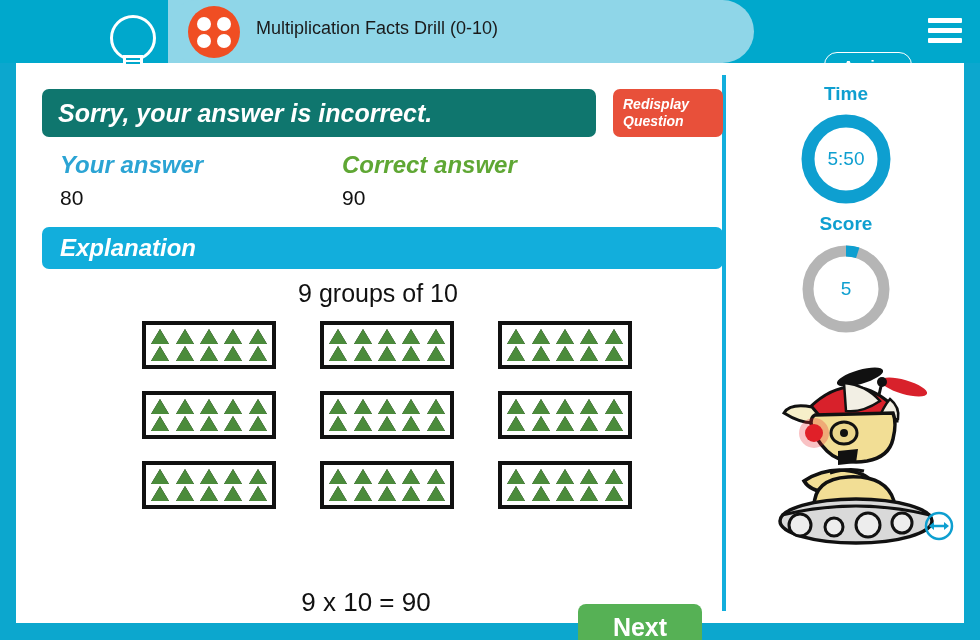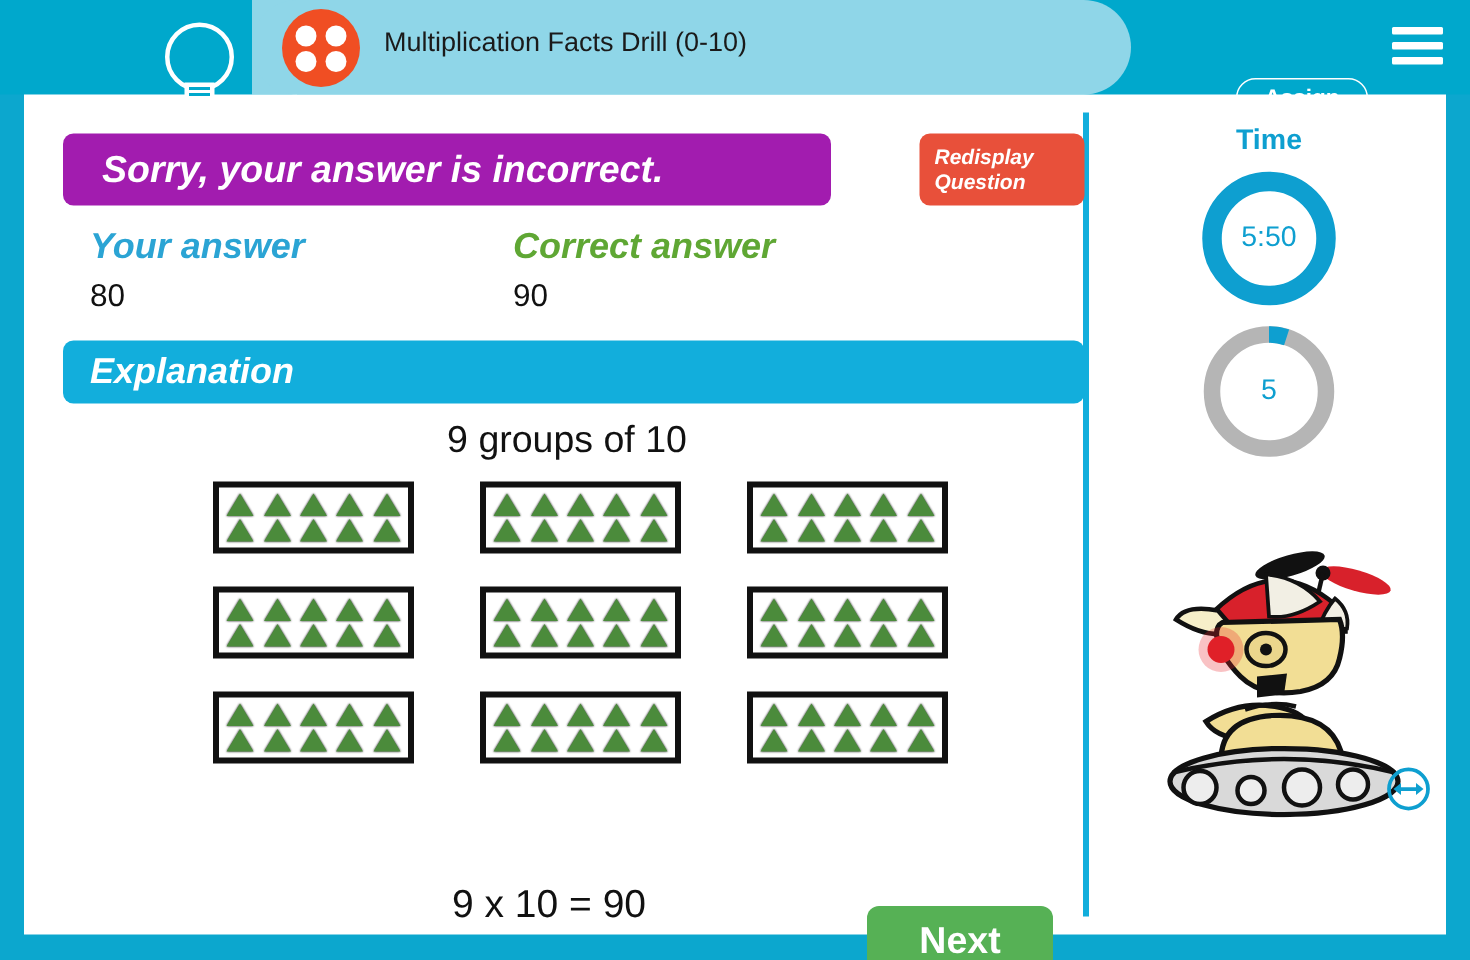--- a/index.html
+++ b/index.html
@@ -156,29 +156,29 @@
   
   .content {
     position: absolute;
     left: 0; top: 0;
     width: 700px; height: 560px;
   }
 
   .result-bar {
     position: absolute;
     left: 26px; top: 26px;
-    width: 512px; height: 48px;
-    background: #a21caf;
+    width: 554px; height: 48px;
+    background: #0f766e;
     border-radius: 7px;
     color: #ffffff;
     font-size: 25px;
     font-weight: bold;
     font-style: italic;
     line-height: 48px;
-    padding-left: 26px;
+    padding-left: 16px;
     white-space: nowrap;
   }
   .redisplay-btn {
     position: absolute;
     left: 597px; top: 26px;
     width: 110px; height: 48px;
     background: #E8503A;
     border-radius: 7px;
     color: #ffffff;
     font-size: 14px;
@@ -504,20 +504,21 @@
         <div class="meter-label">Time</div>
         <div class="ring-wrap">
           <svg width="96" height="96" viewBox="0 0 96 96">
             <circle cx="48" cy="48" r="38" fill="none" stroke="#0E9FD0" stroke-width="13"></circle>
           </svg>
           <div class="ring-value">5:50</div>
         </div>
       </div>
 
       <div class="meter meter-score">
+        <div class="meter-label">Score</div>
         <div class="ring-wrap">
           <svg width="96" height="96" viewBox="0 0 96 96">
             <circle cx="48" cy="48" r="38" fill="none" stroke="#B5B5B5" stroke-width="11"></circle>
             <circle id="score-arc" cx="48" cy="48" r="38" fill="none" stroke="#0E9FD0" stroke-width="11" stroke-dasharray="11.938052083641214 226.82298958918304" transform="rotate(-90 48 48)"></circle>
           </svg>
           <div class="ring-value">5</div>
         </div>
       </div>
 
       <svg class="mascot" viewBox="0 0 190 190">

